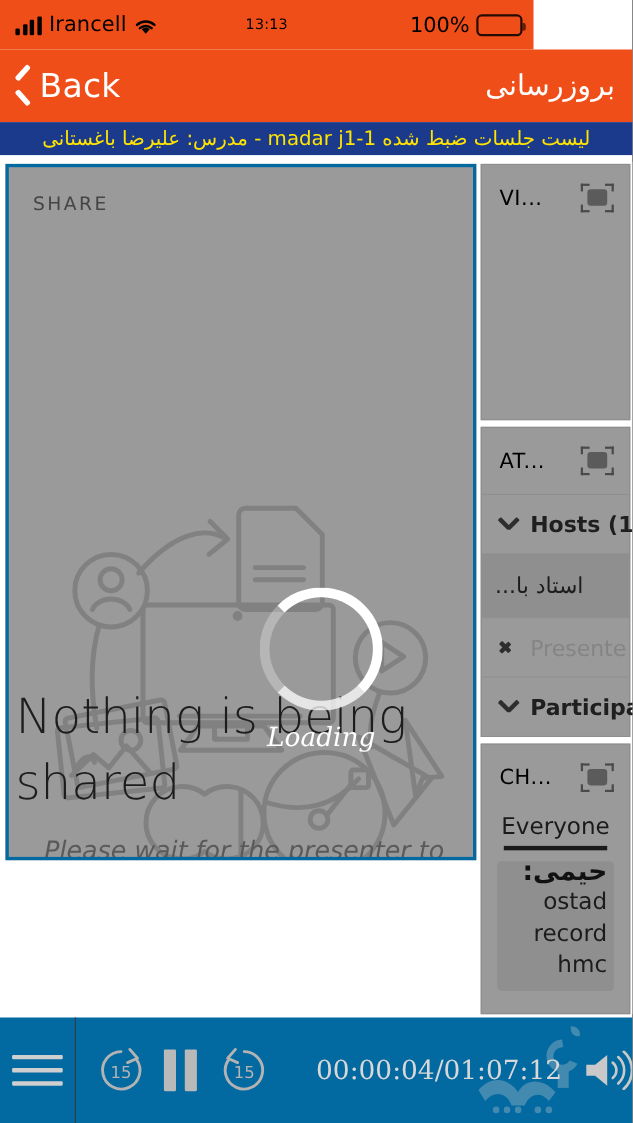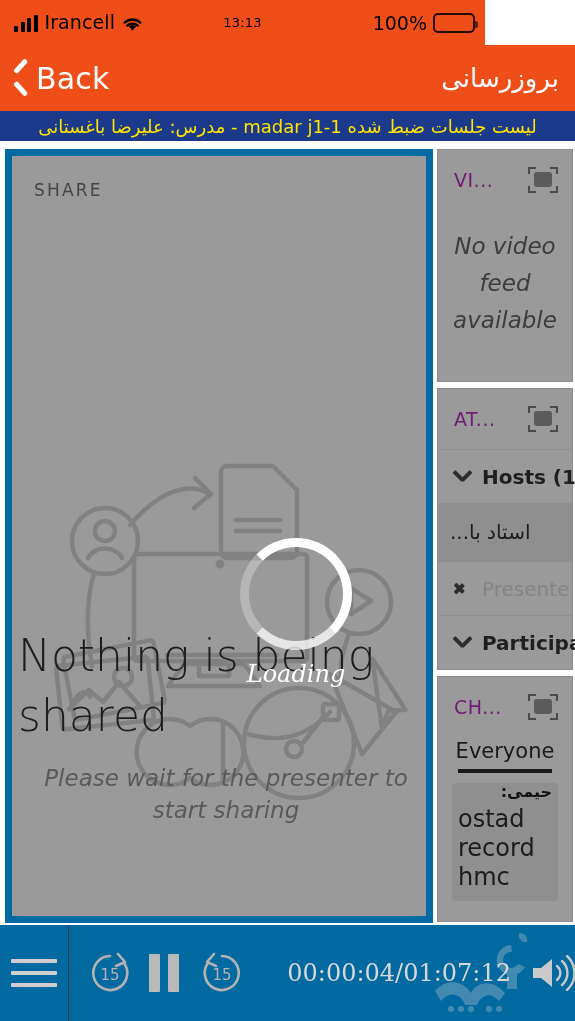--- a/index.html
+++ b/index.html
@@ -63,22 +63,22 @@
   }
 
   
   .stage {
     position: absolute; left: 0; top: 147px; width: 575px; height: 775px;
     background: #fff;
   }
 
   
   .share-panel {
-    position: absolute; left: 5px; top: 2px; width: 428px; height: 774px;
-    background: #9a9a9a; border: 7px solid #0369a1; overflow: hidden;
+    position: absolute; left: 5px; top: 2px; width: 428px; height: 633px;
+    background: #9a9a9a; border: 3px solid #0369a1; overflow: hidden;
   }
   .share-head { position: absolute; left: 22px; top: 24px; font-size: 17px; color: #454545;
                 letter-spacing: 2.2px; font-weight: 500; }
   .share-art { position: absolute; left: 0; top: 0; width: 428px; height: 767px; opacity: .55; }
   .share-texts { position: absolute; left: 0; top: 470px; width: 428px; text-align: center; }
   .share-title {
     font-size: 44px; color: #1d1d1d; font-weight: 300; line-height: 60px;
     padding: 0 6px; text-align: left;
   }
   .share-sub {
@@ -100,21 +100,21 @@
     font-style: italic; font-size: 24px; width: 112px;
   }
 
   
   .right-col { position: absolute; left: 437px; top: 2px; width: 136px; height: 767px; }
   .pod { background: #9a9a9a; border: 1px solid #8d8d8d; position: relative; }
   .pod-bar {
     height: 60px; display: flex; align-items: center; justify-content: space-between;
     padding: 0 14px 0 16px;
   }
-  .pod-title { font-size: 19px; color: #701a75; letter-spacing: .5px; }
+  .pod-title { font-size: 19px; color: #000000; letter-spacing: .5px; }
   .fs-icon { width: 30px; height: 26px; position: relative; flex: 0 0 auto; }
   .fs-icon .core { position: absolute; left: 6px; top: 5px; width: 18px; height: 15px;
                    background: #5b5b5b; border-radius: 3px; }
   .fs-icon .c { position: absolute; width: 8px; height: 7px; border: 2.5px solid #4a4a4a; }
   .fs-icon .tl { left: 0; top: 0; border-right: none; border-bottom: none; }
   .fs-icon .tr { right: 0; top: 0; border-left: none; border-bottom: none; }
   .fs-icon .bl { left: 0; bottom: 0; border-right: none; border-top: none; }
   .fs-icon .br { right: 0; bottom: 0; border-left: none; border-top: none; }
 
   .video-pod { height: 233px; }
@@ -145,23 +145,23 @@
 
   .chat-pod { margin-top: 6px; height: 246px; }
   .chat-tab {
     text-align: center; font-size: 21px; color: #1a1a1a; margin-top: 2px;
   }
   .chat-tab-underline { width: 94px; height: 4px; background: #1a1a1a; margin: 6px auto 0; }
   .chat-box {
     position: absolute; left: 14px; top: 106px; width: 106px; height: 118px;
     background: #8f8f8f; border-radius: 4px; padding: 0 6px; overflow: hidden;
   }
-  .chat-sender { font-size: 16px; font-weight: 700; color: #111; direction: rtl; line-height: 26px;
+  .chat-sender { font-size: 24px; font-weight: 700; color: #111; direction: rtl; line-height: 26px;
                  margin-top: -4px; }
-  .chat-line { font-size: 24px; color: #1c1c1c; line-height: 29px; }
+  .chat-line { font-size: 21px; color: #1c1c1c; line-height: 29px; text-align: right; }
 
   
   .player {
     position: absolute; left: 0; top: 925px; width: 575px; height: 96px;
     background: #0369a1; display: flex; align-items: center;
   }
   .player-left { width: 90px; display: flex; align-items: center; justify-content: center;
                  height: 100%; border-right: 1px solid #3a3a3a; }
   .burger { width: 46px; }
   .burger span { display: block; height: 4px; background: #cfcfcf; border-radius: 1px; margin: 8px 0; }
@@ -291,21 +291,20 @@
         <div class="pod-bar">
           <span class="pod-title">VI...</span>
           <span class="fs-icon">
             <span class="core"></span>
               <span class="c tl"></span>
               <span class="c tr"></span>
             <span class="c bl"></span>
               <span class="c br"></span>
           </span>
         </div>
-        <div class="novideo">No video feed available</div>
       </div>
 
       <div class="pod att-pod">
         <div class="pod-bar">
           <span class="pod-title">AT...</span>
           <span class="fs-icon">
             <span class="core"></span>
               <span class="c tl"></span>
               <span class="c tr"></span>
             <span class="c bl"></span>

